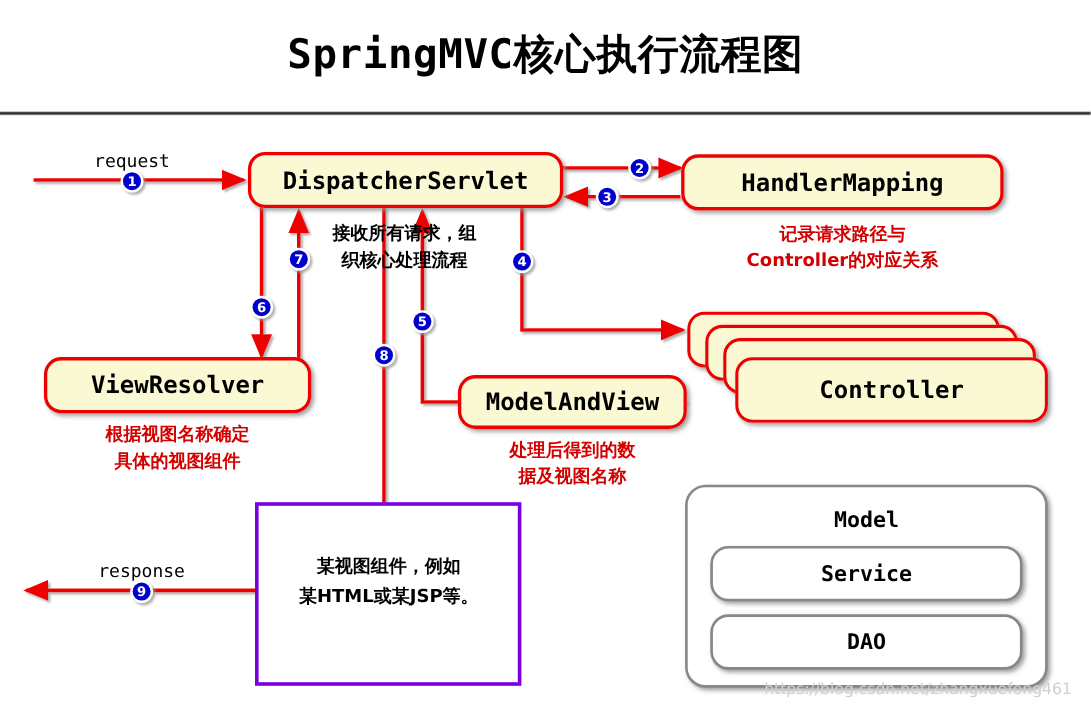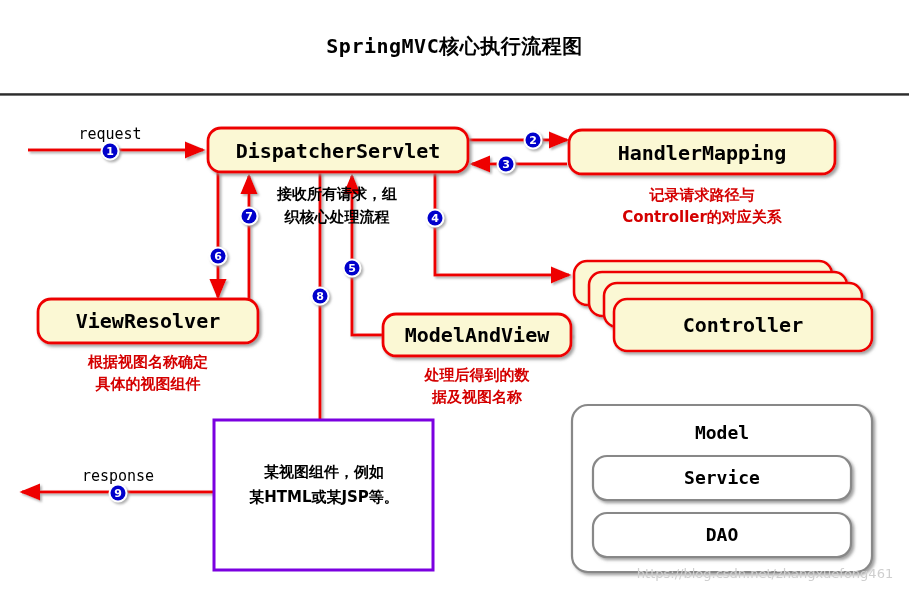--- a/index.html
+++ b/index.html
@@ -24,21 +24,21 @@
     left: 0;
     top: 0;
     width: 909px;
     height: 92px;
     display: flex;
     align-items: center;
     justify-content: center;
   }
   .title-text {
     font-family: "DejaVu Sans Mono", "Liberation Mono", monospace;
-    font-size: 20px;
+    font-size: 34px;
     font-weight: bold;
     color: #000000;
     letter-spacing: 0.5px;
     white-space: nowrap;
   }
   .title-rule {
     position: absolute;
     left: 0;
     top: 93px;
     width: 909px;

